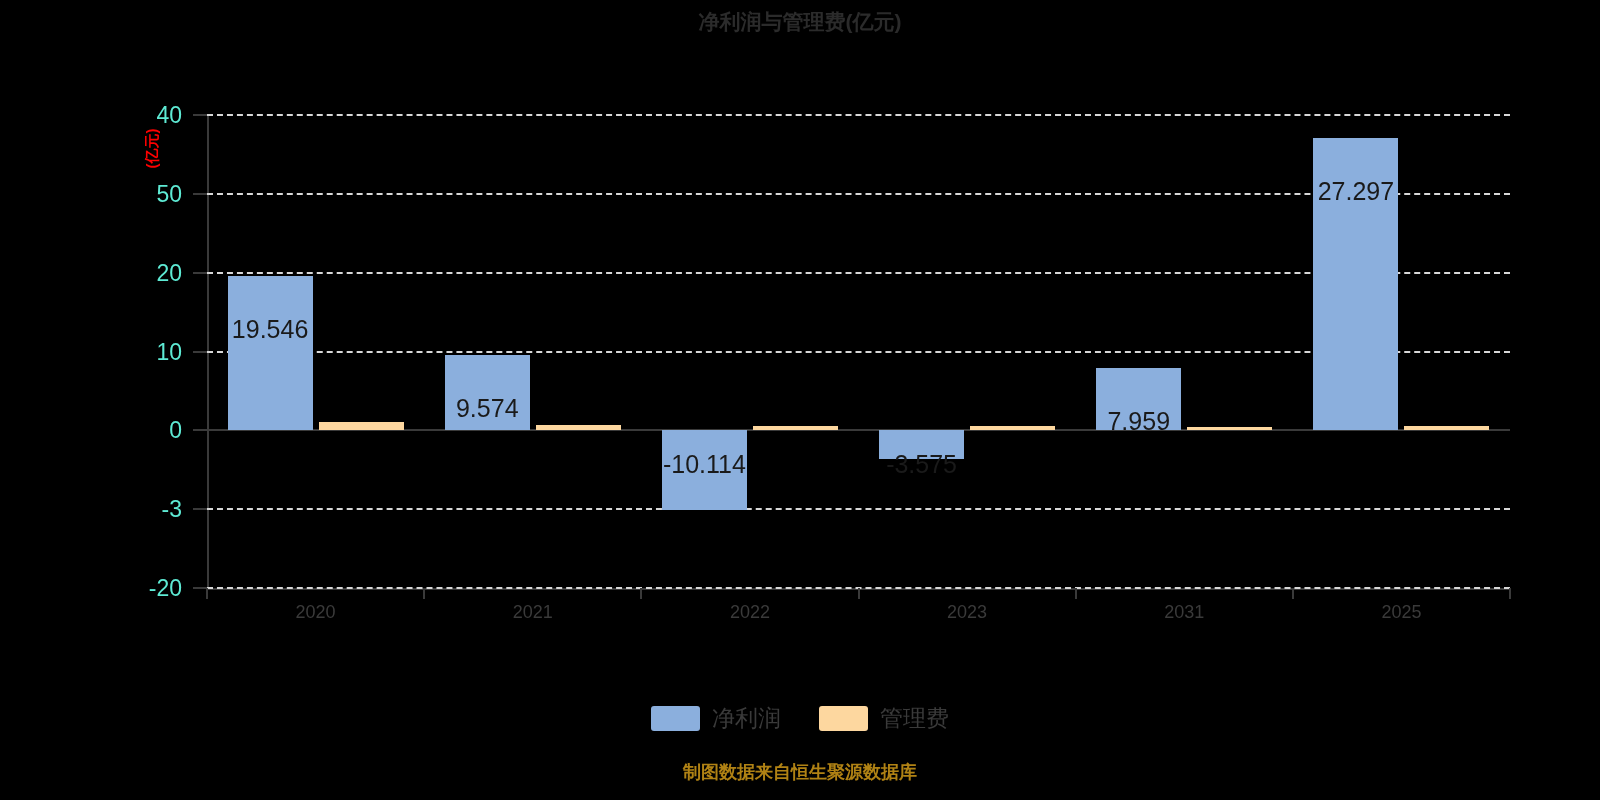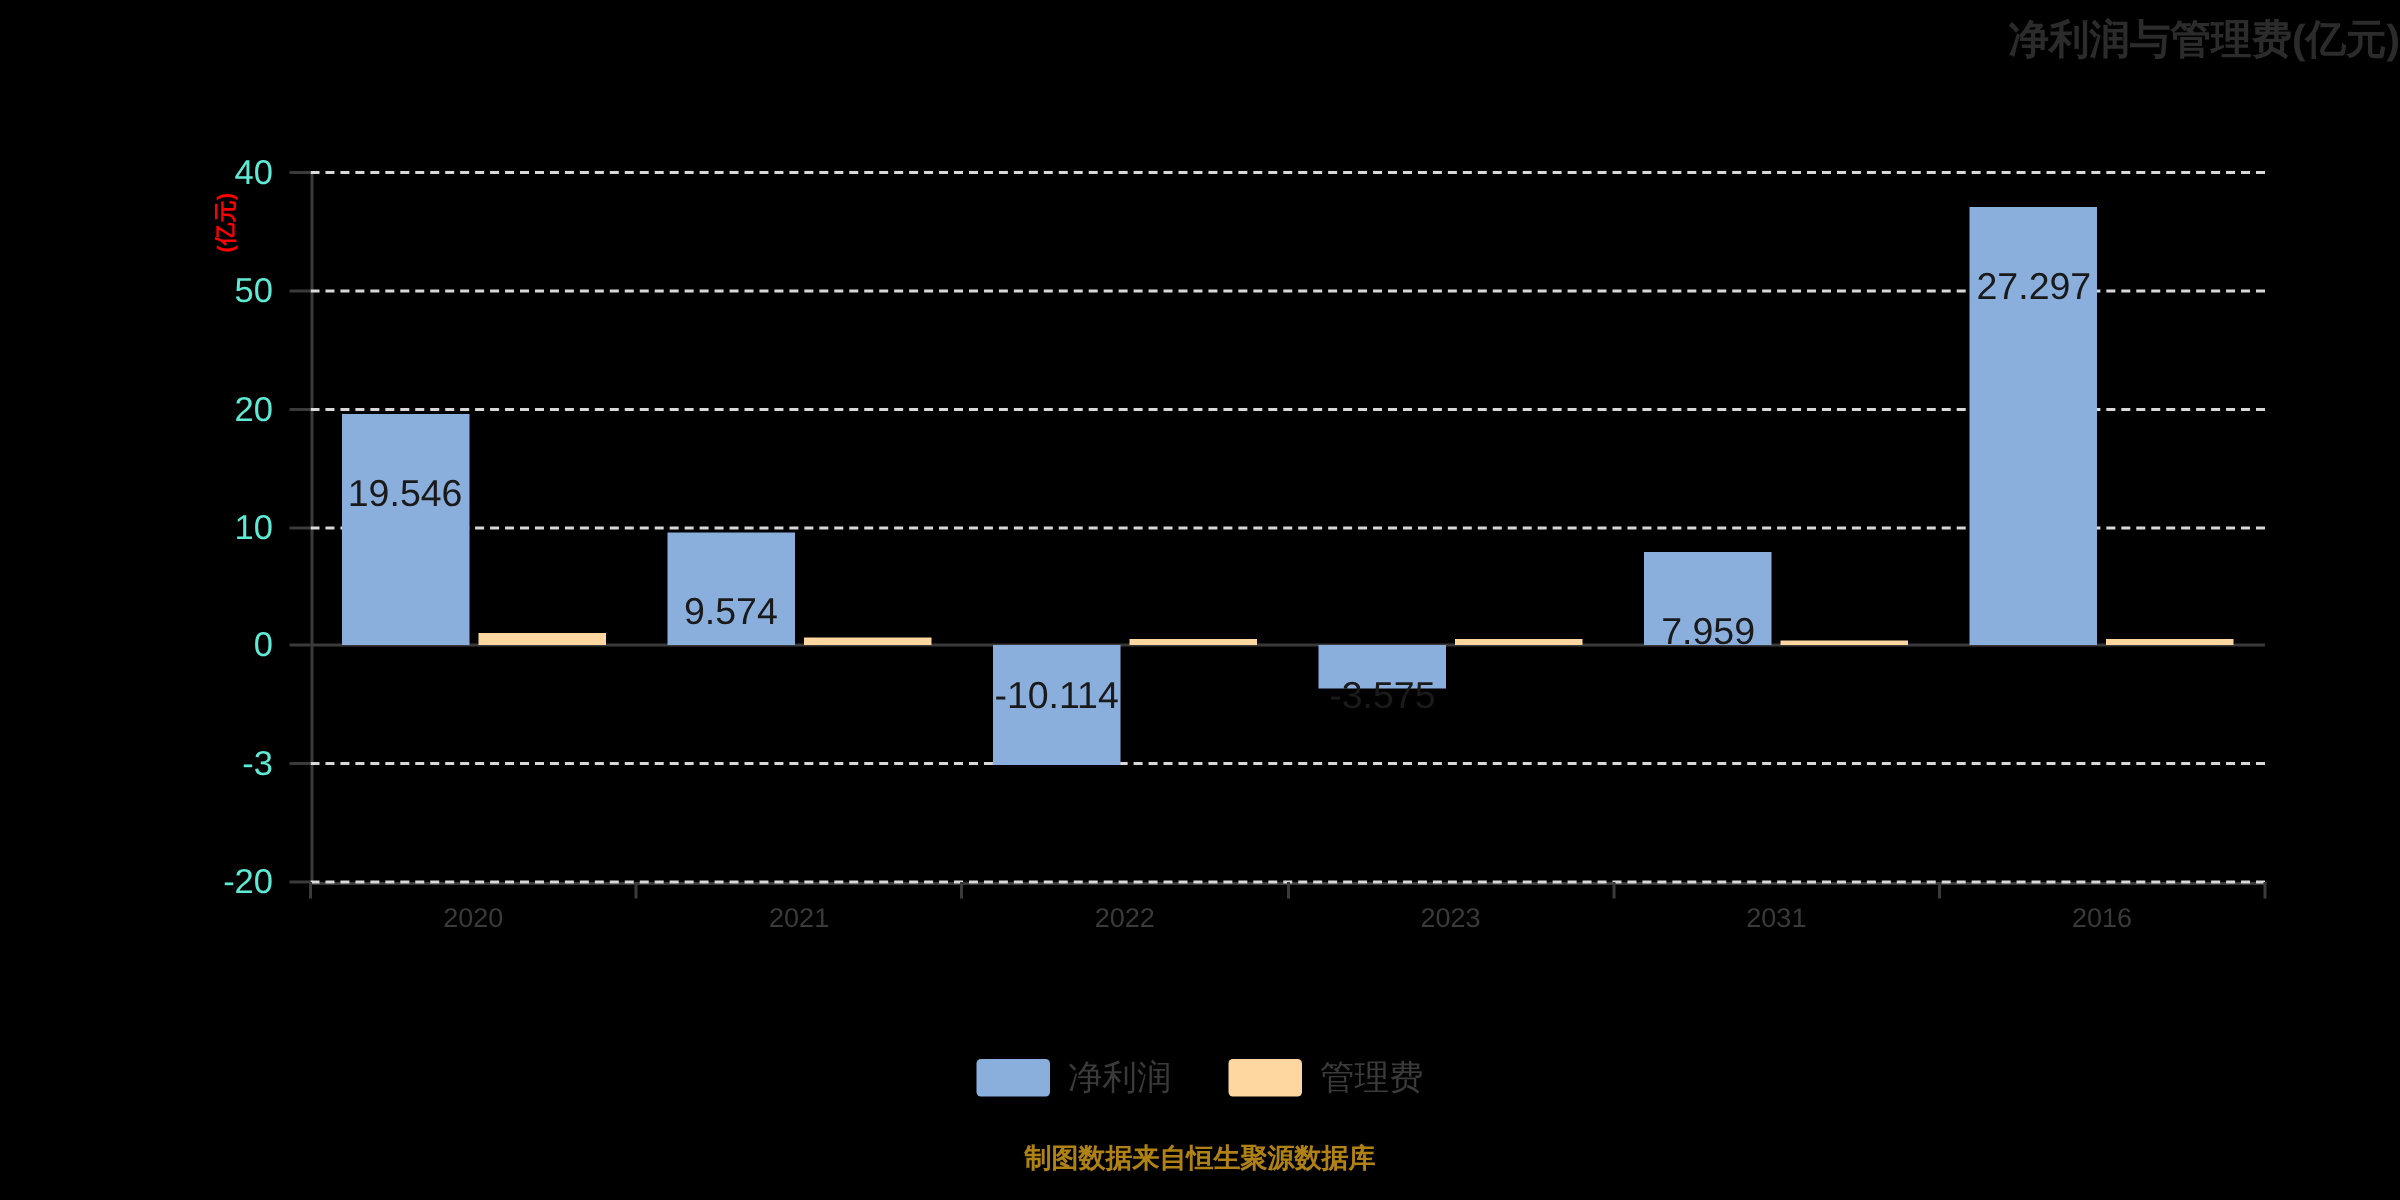--- a/index.html
+++ b/index.html
@@ -21,23 +21,23 @@
     height: 800px;
     background: #000000;
   }
 
   
   #chart-title {
     position: absolute;
     left: 0;
     top: 8px;
     width: 1600px;
-    text-align: right;
+    text-align: center;
     color: #2b2b2b;
-    font-size: 27px;
+    font-size: 21px;
     font-weight: bold;
     letter-spacing: 0px;
     white-space: nowrap;
   }
 
   
   #plot {
     position: absolute;
     left: 207px;
     top: 115px;
@@ -239,21 +239,21 @@
       <div class="x-tick-mark" style="left: 640.333px;"></div>
       <div class="x-tick-mark" style="left: 857.5px;"></div>
       <div class="x-tick-mark" style="left: 1074.67px;"></div>
       <div class="x-tick-mark" style="left: 1291.83px;"></div>
       <div class="x-tick-mark" style="left: 1509px;"></div>
       <div class="x-tick-label" style="left: 315.583px;">2020</div>
       <div class="x-tick-label" style="left: 532.75px;">2021</div>
       <div class="x-tick-label" style="left: 749.917px;">2022</div>
       <div class="x-tick-label" style="left: 967.083px;">2023</div>
       <div class="x-tick-label" style="left: 1184.25px;">2031</div>
-      <div class="x-tick-label" style="left: 1401.42px;">2016</div>
+      <div class="x-tick-label" style="left: 1401.42px;">2025</div>
     </div>
   <div id="bars-layer">
       <div class="bar net" style="left: 227.583px; width: 85px; top: 276.246px; height: 154.088px; background: rgb(139, 175, 221);"></div>
       <div class="bar-label" style="width: 180px; left: 180.083px; top: 315.246px;">19.546</div>
       <div class="bar admin" style="left: 318.583px; width: 85px; top: 421.504px; height: 8.82933px; background: rgb(253, 215, 159);"></div>
       <div class="bar net" style="left: 444.75px; width: 85px; top: 354.858px; height: 75.475px; background: rgb(139, 175, 221);"></div>
       <div class="bar-label" style="width: 180px; left: 397.25px; top: 393.858px;">9.574</div>
       <div class="bar admin" style="left: 535.75px; width: 85px; top: 425.367px; height: 4.9665px; background: rgb(253, 215, 159);"></div>
       <div class="bar net" style="left: 661.917px; width: 85px; top: 430.333px; height: 79.732px; background: rgb(139, 175, 221);"></div>
       <div class="bar-label" style="width: 180px; left: 614.417px; top: 450.333px;">-10.114</div>

